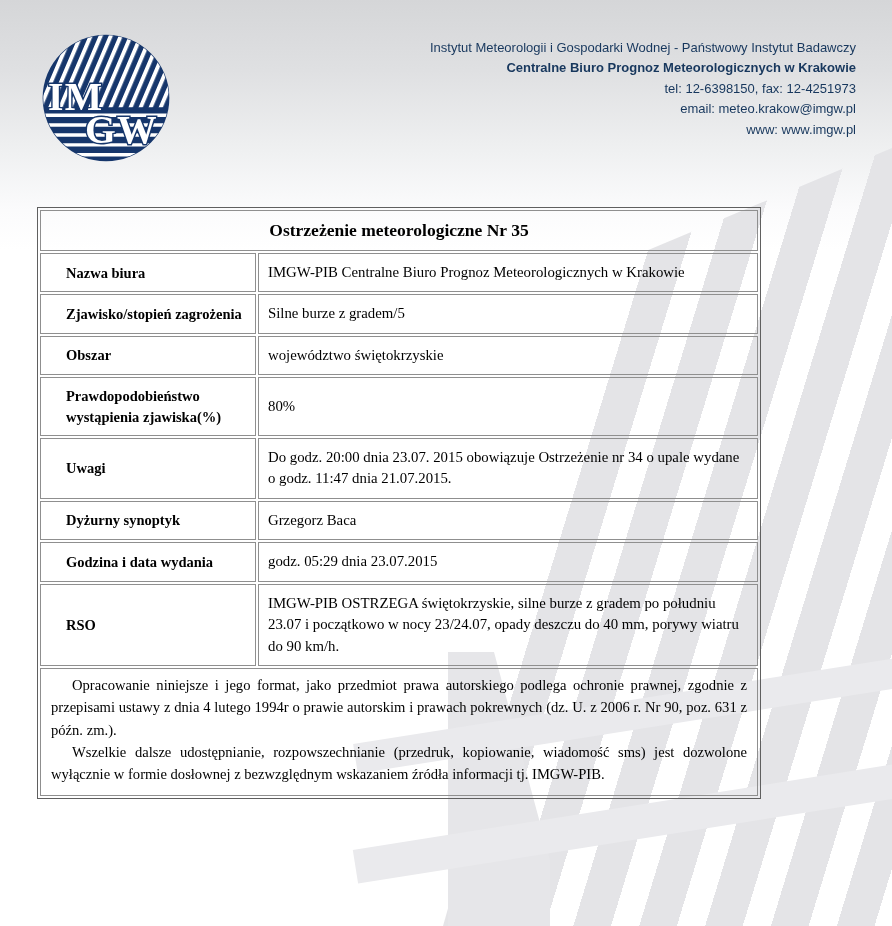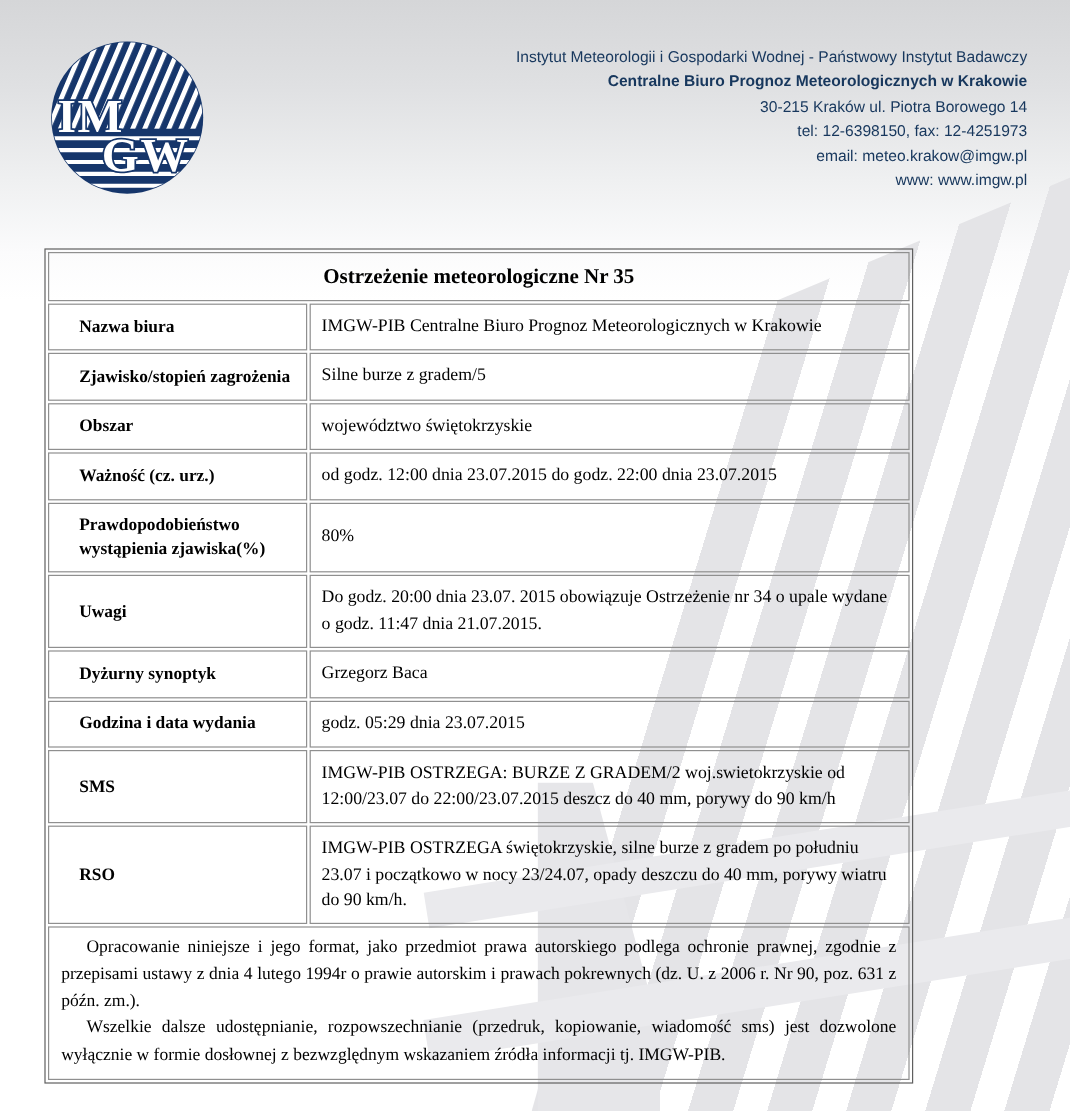--- a/index.html
+++ b/index.html
@@ -96,21 +96,20 @@
         <line x1="2" y1="93" x2="98" y2="93"></line>
       </g>
       <text x="6" y="59" font-family="Liberation Serif, serif" font-weight="bold" font-size="30" fill="#ffffff" stroke="#16366b" stroke-width="2.2" paint-order="stroke" letter-spacing="1">IM</text>
       <text x="34" y="84" font-family="Liberation Serif, serif" font-weight="bold" font-size="30" fill="#ffffff" stroke="#16366b" stroke-width="2.2" paint-order="stroke" letter-spacing="1">GW</text>
     </g>
   </svg>
 
   <div class="header-text">
     <div>Instytut Meteorologii i Gospodarki Wodnej - Państwowy Instytut Badawczy</div>
     <div class="bold">Centralne Biuro Prognoz Meteorologicznych w Krakowie</div>
-    <div>30-215 Kraków ul. Piotra Borowego 14</div>
     <div>tel: 12-6398150, fax: 12-4251973</div>
     <div>email: meteo.krakow@imgw.pl</div>
     <div>www: www.imgw.pl</div>
   </div>
 
   <table class="warning-table">
     <tbody>
       <tr>
         <td class="title-cell" colspan="2">Ostrzeżenie meteorologiczne Nr 35</td>
       </tr>
@@ -121,42 +120,34 @@
     </tr>
         <tr>
       <td class="label">Zjawisko/stopień zagrożenia</td>
       <td class="value">Silne burze z gradem/5</td>
     </tr>
         <tr>
       <td class="label">Obszar</td>
       <td class="value">województwo świętokrzyskie</td>
     </tr>
         <tr>
-      <td class="label">Ważność (cz. urz.)</td>
-      <td class="value">od godz. 12:00 dnia 23.07.2015 do godz. 22:00 dnia 23.07.2015</td>
-    </tr>
-        <tr>
       <td class="label">Prawdopodobieństwo wystąpienia zjawiska(%)</td>
       <td class="value">80%</td>
     </tr>
         <tr>
       <td class="label">Uwagi</td>
       <td class="value">Do godz. 20:00 dnia 23.07. 2015 obowiązuje Ostrzeżenie nr 34 o upale wydane o godz. 11:47 dnia 21.07.2015.</td>
     </tr>
         <tr>
       <td class="label">Dyżurny synoptyk</td>
       <td class="value">Grzegorz Baca</td>
     </tr>
         <tr>
       <td class="label">Godzina i data wydania</td>
       <td class="value">godz. 05:29 dnia 23.07.2015</td>
-    </tr>
-        <tr>
-      <td class="label">SMS</td>
-      <td class="value">IMGW-PIB OSTRZEGA: BURZE Z GRADEM/2 woj.swietokrzyskie od 12:00/23.07 do 22:00/23.07.2015 deszcz do 40 mm, porywy do 90 km/h</td>
     </tr>
         <tr>
       <td class="label">RSO</td>
       <td class="value">IMGW-PIB OSTRZEGA świętokrzyskie, silne burze z gradem po południu 23.07 i początkowo w nocy 23/24.07, opady deszczu do 40 mm, porywy wiatru do 90 km/h.</td>
     </tr>
         <tr>
         <td class="footer-cell" colspan="2">
             <p>Opracowanie niniejsze i jego format, jako przedmiot prawa autorskiego podlega ochronie prawnej, zgodnie z przepisami ustawy z dnia 4 lutego 1994r o prawie autorskim i prawach pokrewnych (dz. U. z 2006 r. Nr 90, poz. 631 z późn. zm.).</p>
             <p>Wszelkie dalsze udostępnianie, rozpowszechnianie (przedruk, kopiowanie, wiadomość sms) jest dozwolone wyłącznie w formie dosłownej z bezwzględnym wskazaniem źródła informacji tj. IMGW-PIB.</p>
           </td>

